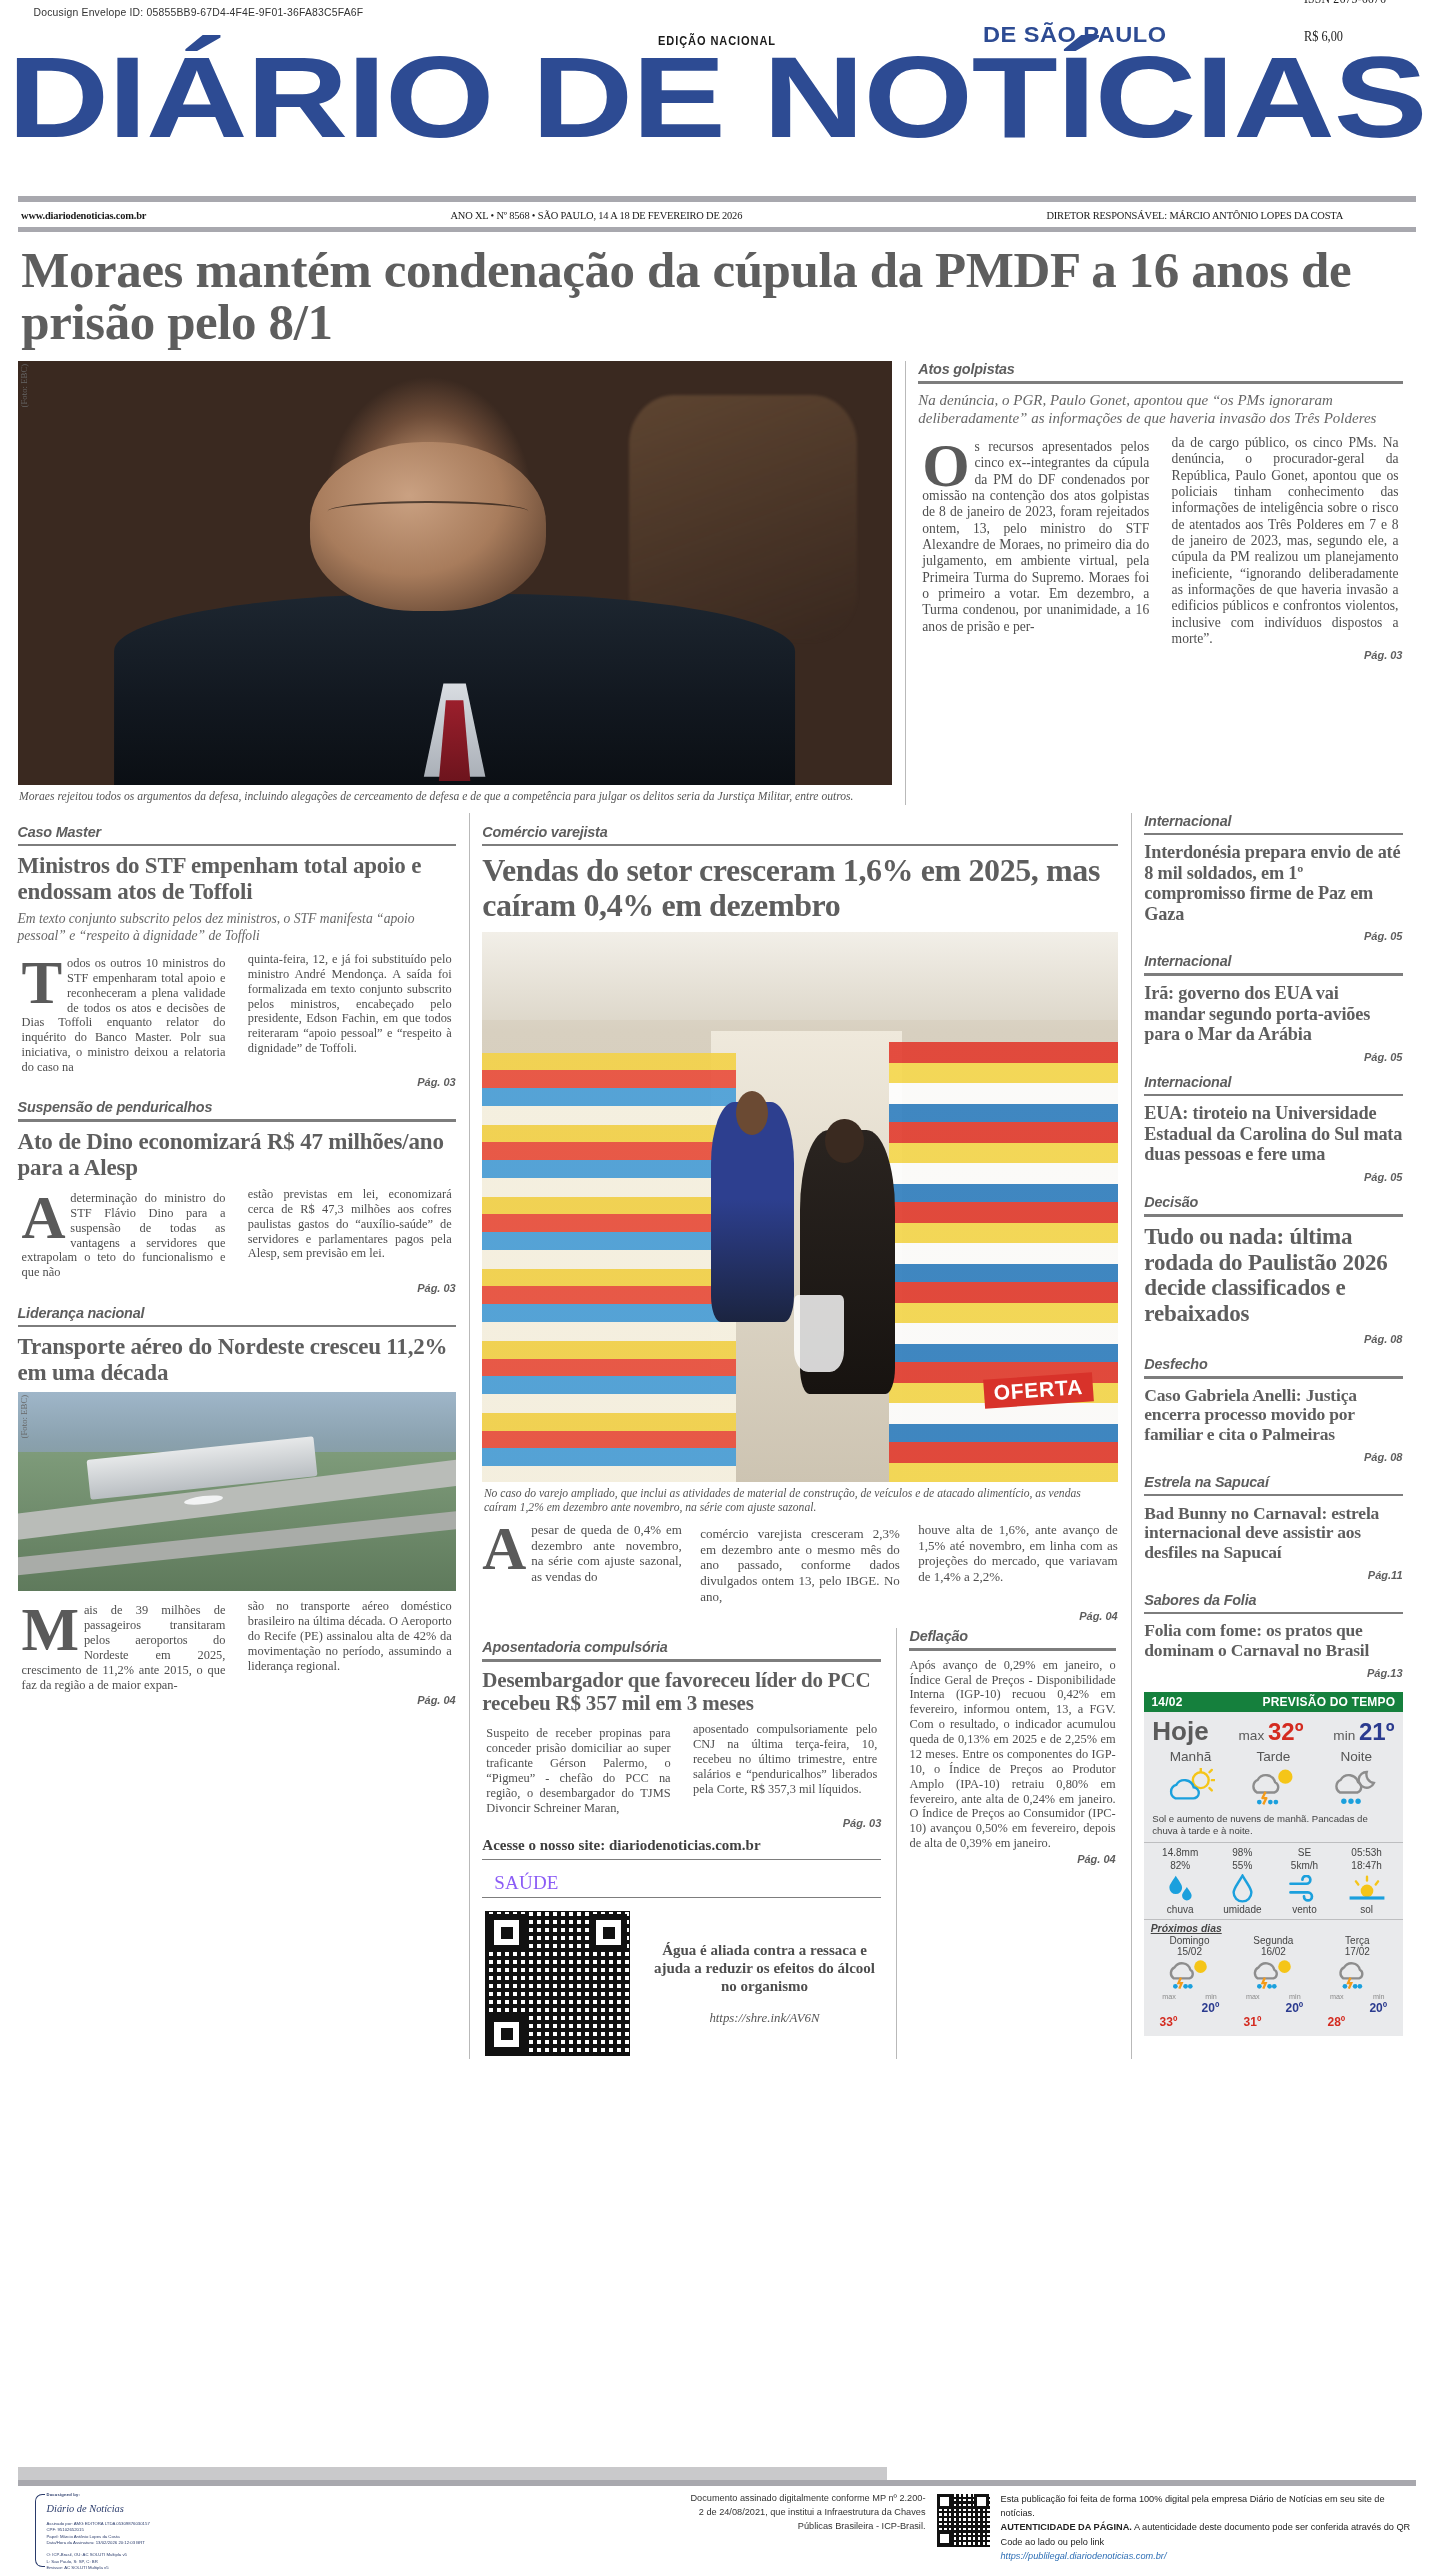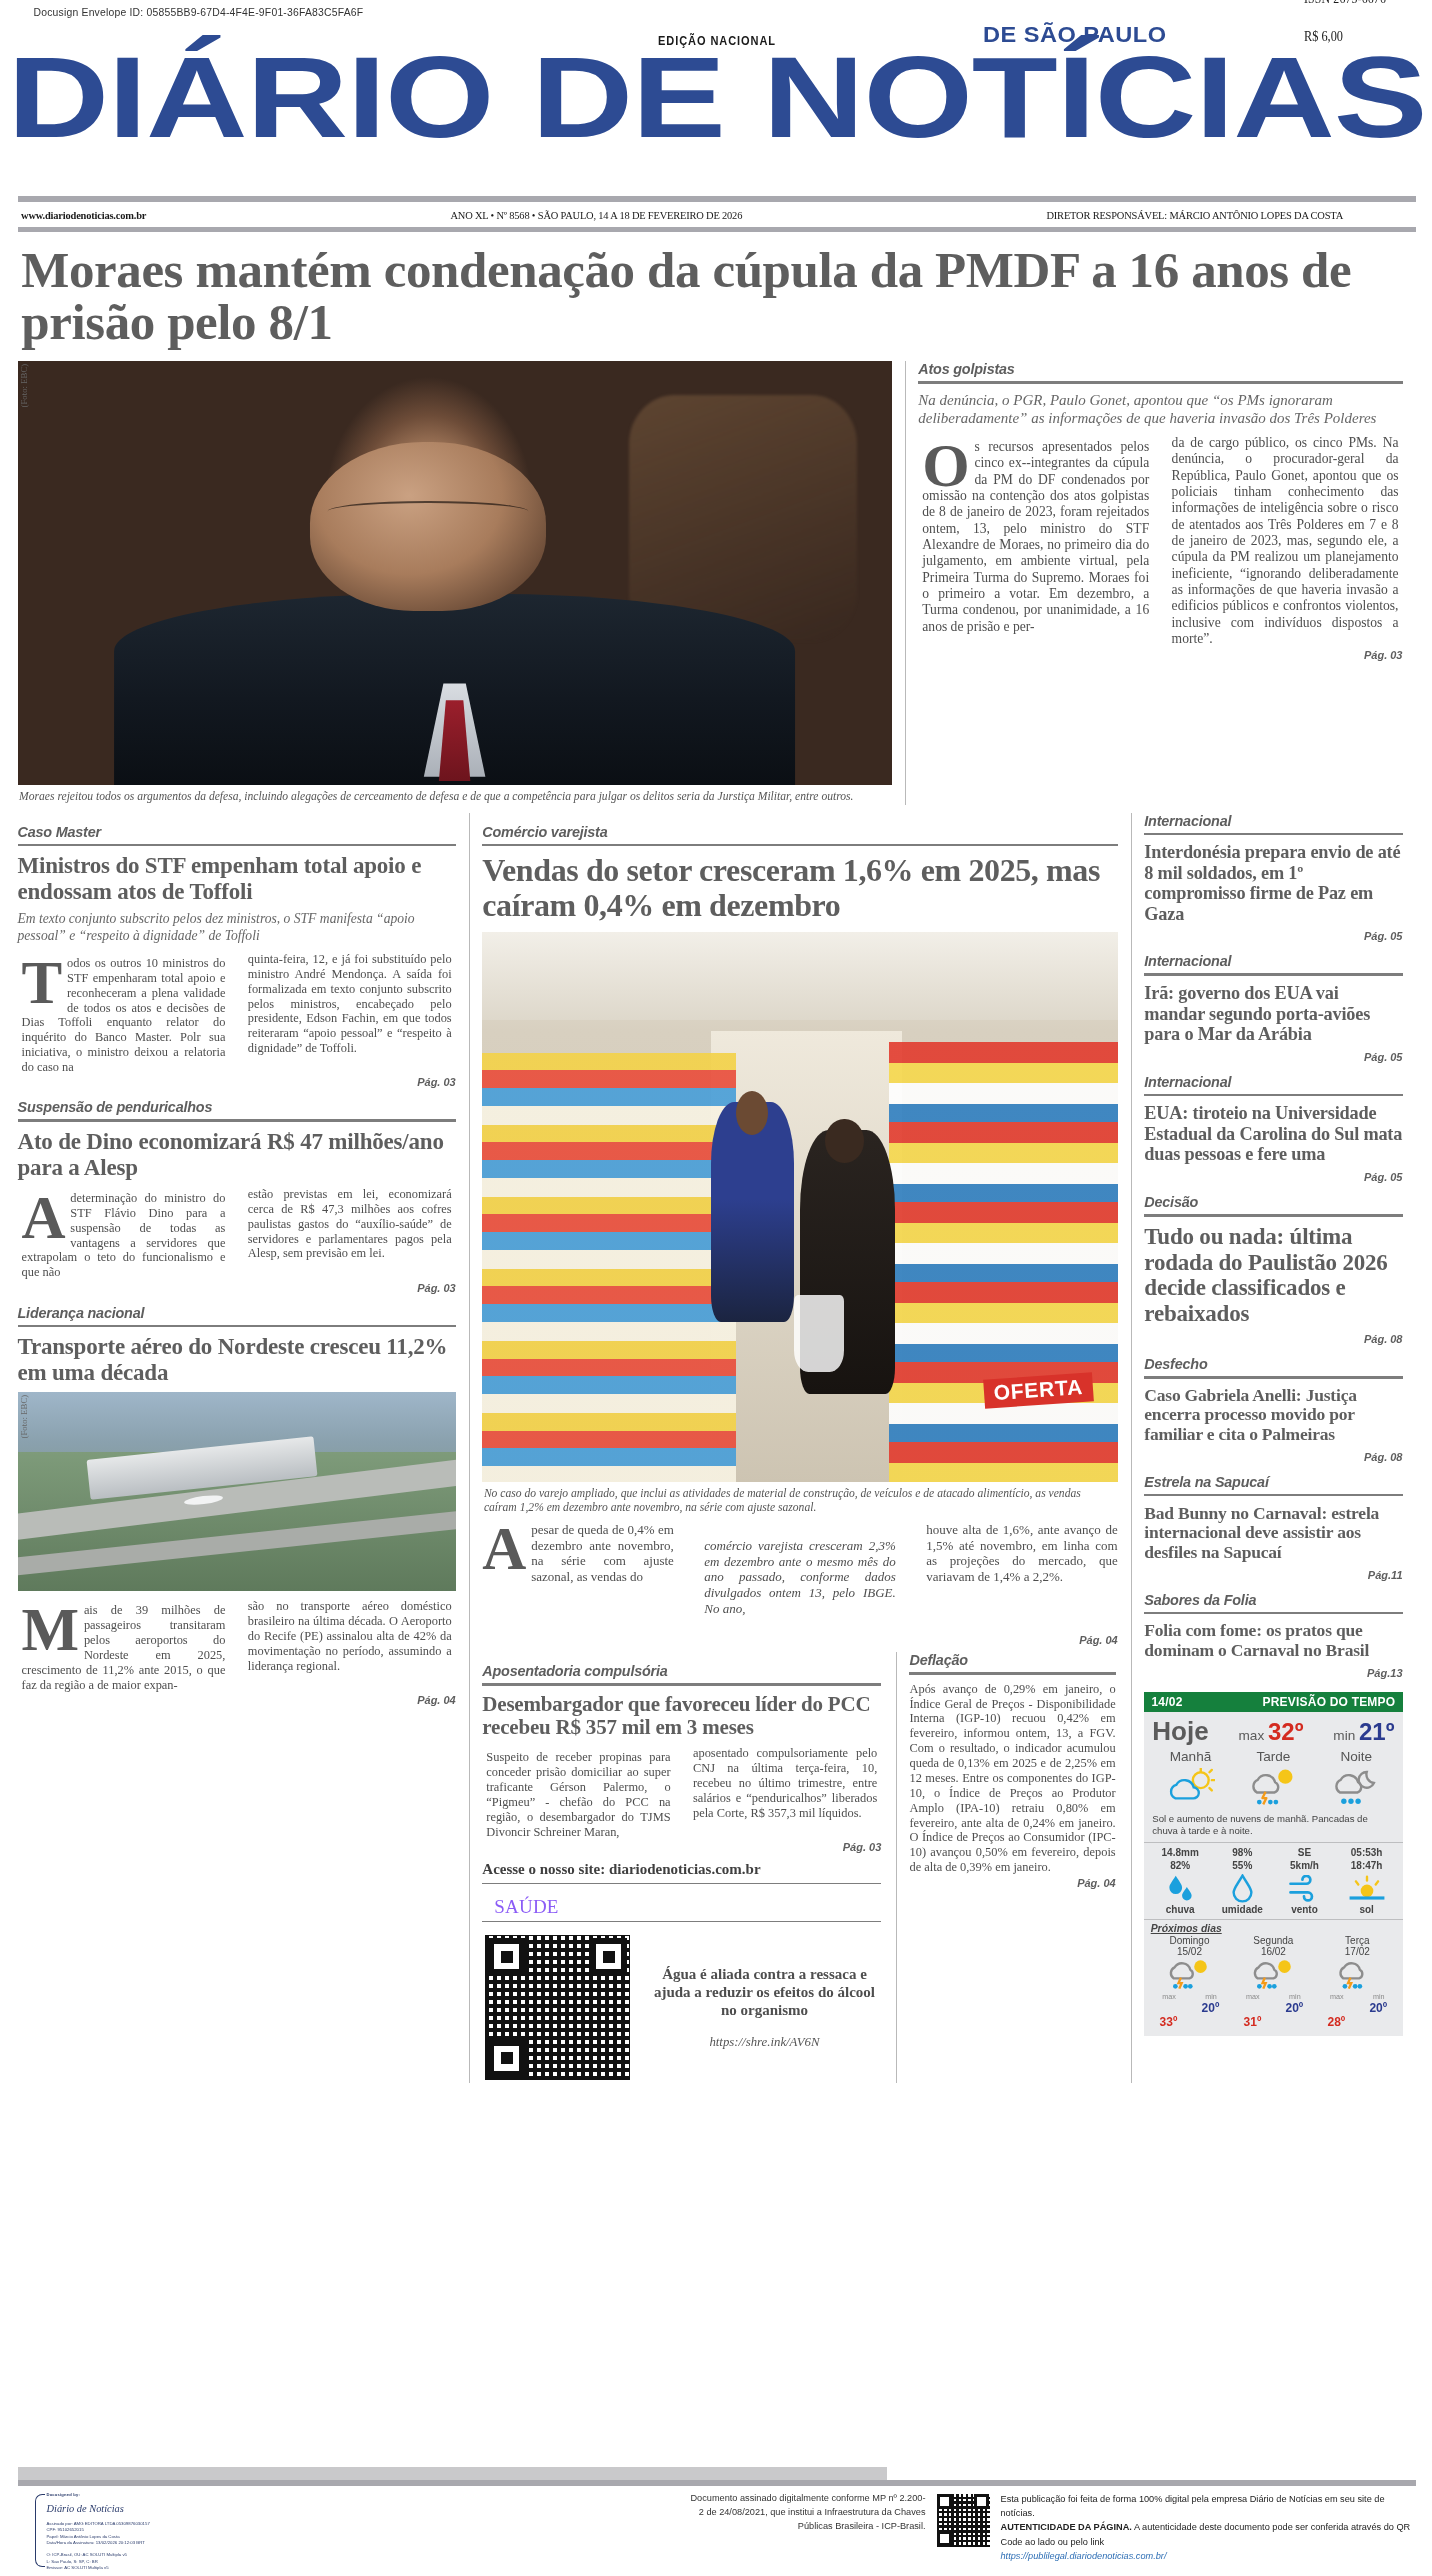--- a/index.html
+++ b/index.html
@@ -260,21 +260,21 @@
   .w-hoje .hoje { font-size:26px; font-weight:bold; color:#5b5b5b; }
   .w-hoje .mx { font-size:13.6px; color:#5b5b5b; }
   .w-hoje .mx b { font-size:24px; color:#d42b20; }
   .w-hoje .mn { font-size:13.6px; color:#5b5b5b; }
   .w-hoje .mn b { font-size:24px; color:#2b3b8f; }
   .w-parts { display:flex; text-align:center; padding:1.6px 4.8px 0; }
   .w-parts > div { flex:1; }
   .w-parts .lbl { font-size:13.6px; color:#555; }
   .w-icon { height:46px; display:flex; align-items:center; justify-content:center; }
   .w-desc { font-size:9.6px; color:#444; padding:3.2px 8px 4.8px; line-height:1.25; border-bottom:0.8px solid #bdbec0; }
-  .w-metrics { display:flex; text-align:center; padding:4.8px 4.8px 3.2px; border-bottom:0.8px solid #bdbec0;font-weight:bold; }
+  .w-metrics { display:flex; text-align:center; padding:4.8px 4.8px 3.2px; border-bottom:0.8px solid #bdbec0; }
   .w-metrics > div { flex:1; }
   .w-metrics .v1, .w-metrics .v2 { font-size:10px; color:#444; line-height:1.25; }
   .w-metrics .mi { height:32px; display:flex; align-items:center; justify-content:center; }
   .w-metrics .mlbl { font-size:10px; color:#444; }
   .w-next-t { font-size:10.4px; font-weight:bold; font-style:italic; color:#444;
     padding:3.2px 6.4px 1.6px; text-decoration:underline; }
   .w-days { display:flex; text-align:center; padding:0 3.2px 6.4px; }
   .w-days > div { flex:1; }
   .w-days .dn { font-size:10px; color:#444; }
   .w-days .dd { font-size:10px; color:#444; }
@@ -428,21 +428,21 @@
           <span class="p1"></span>
             <span class="p1h"></span>
           <span class="p2"></span>
             <span class="p2h"></span>
             <span class="bag"></span>
           <span class="oferta">OFERTA</span>
         </div>
         <div class="caption">No caso do varejo ampliado, que inclui as atividades de material de construção, de veículos e de atacado alimentício, as vendas caíram 1,2% em dezembro ante novembro, na série com ajuste sazonal.</div>
         <div style="display:flex; gap:14.4px; margin-top:6.4px;">
           <p class="body1 dropcap" style="flex:1;margin:0;">Apesar de queda de 0,4% em dezembro ante novembro, na série com ajuste sazonal, as vendas do</p>
-          <p class="body1" style="flex:1;margin:16px;font-style:italic;">comércio varejista cresceram 2,3% em dezembro ante o mesmo mês do ano passado, conforme dados divulgados ontem 13, pelo IBGE. No ano,</p>
+          <p class="body1" style="flex:1;margin:4px;">comércio varejista cresceram 2,3% em dezembro ante o mesmo mês do ano passado, conforme dados divulgados ontem 13, pelo IBGE. No ano,</p>
           <p class="body1" style="flex:1;margin:0;">houve alta de 1,6%, ante avanço de 1,5% até novembro, em linha com as projeções do mercado, que variavam de 1,4% a 2,2%.</p>
         </div>
         <span class="pag">Pág. 04</span>
       </div>
 
       <div style="display:flex; gap:14.4px; margin-top:6.4px;">
 
         <div style="width:399px;">
           <div class="kicker">Aposentadoria compulsória</div>
           <div class="kicker-rule"></div>

